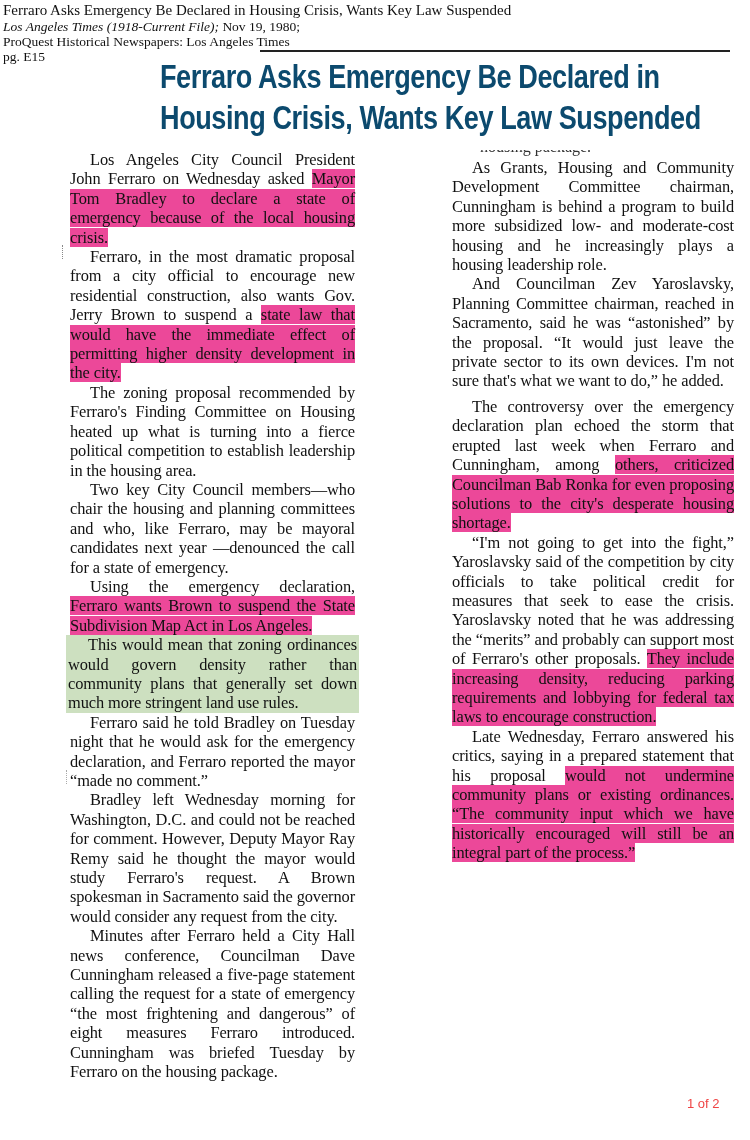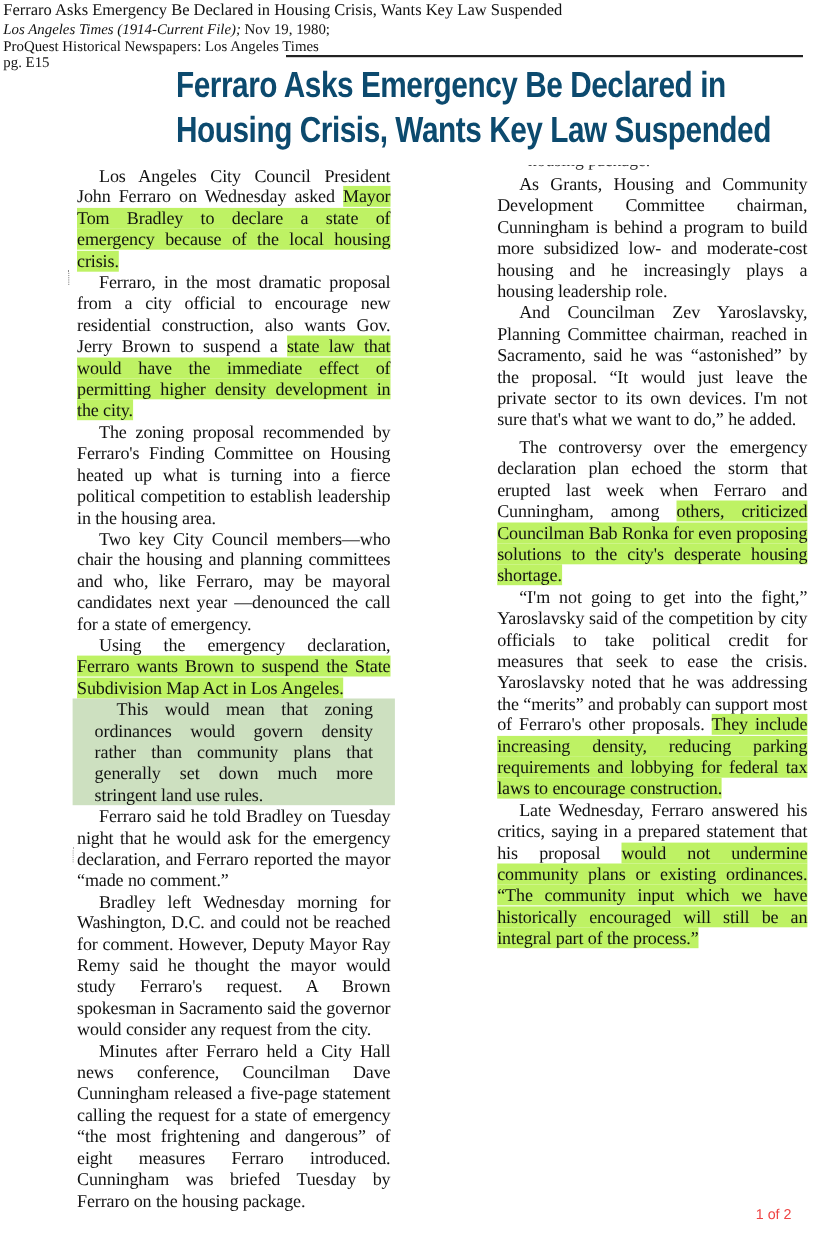--- a/index.html
+++ b/index.html
@@ -23,37 +23,37 @@
 
   .col {
     position: absolute; top: 150px; width: 285px;
     font-family: "Liberation Serif", "DejaVu Serif", serif;
     font-size: 16.4px; line-height: 19.4px; text-align: justify;
     letter-spacing: -0.1px;
   }
   .col.left { left: 70px; }
   .col.right { left: 452px; width: 282px; top: 158px; }
   .para { text-indent: 20px; margin: 0; position: relative; }
-  .hl { background: #bef264; }
-  .para.full-hl { background: #cde0c0; margin-left: -4px; margin-right: -4px; padding: 0 20px; }
+  .hl { background: #ec4899; }
+  .para.full-hl { background: #cde0c0; margin-left: -4px; margin-right: -4px; padding: 0 2px; }
   .cutoff-line { position: absolute; left: 480px; top: 150px; width: 160px; height: 6px; overflow: hidden; }
   .cutoff-line span { display:block; margin-top:-12px; font-size: 16px; color:#333; }
   .margin-mark { position: absolute; left: 62px; top: 245px; width: 1px; height: 14px; border-left: 1px dotted #888; }
   .margin-mark2 { position: absolute; left: 66px; top: 770px; width: 1px; height: 14px; border-left: 1px dotted #aaa; }
   .page-indicator {
     position: absolute; left: 687px; top: 1096px;
     font-family: "Liberation Sans", "DejaVu Sans", sans-serif; font-size: 13px; color: #ef4444;
   }
 </style>
 </head>
 <body>
 
 <div class="citation">
   <div class="cit-title">Ferraro Asks Emergency Be Declared in Housing Crisis, Wants Key Law Suspended</div>
-  <div class="cit-line"><span class="cit-source">Los Angeles Times (1914-Current File);</span><span> Nov 19, 1980;</span></div>
+  <div class="cit-line"><span class="cit-source">Los Angeles Times (1918-Current File);</span><span> Nov 19, 1980;</span></div>
   <div class="cit-line">ProQuest Historical Newspapers: Los Angeles Times</div>
   <div class="cit-line">pg. E15</div>
 </div>
 
 <div class="headline">
   <div class="rule"></div>
   <span class="hl-line l1">Ferraro Asks Emergency Be Declared in</span>
   <span class="hl-line">Housing Crisis, Wants Key Law Suspended</span>
 </div>
 

